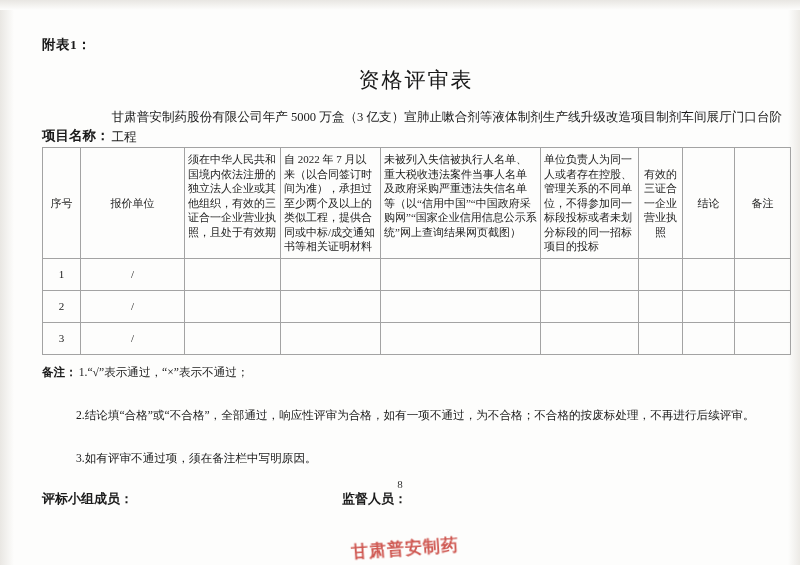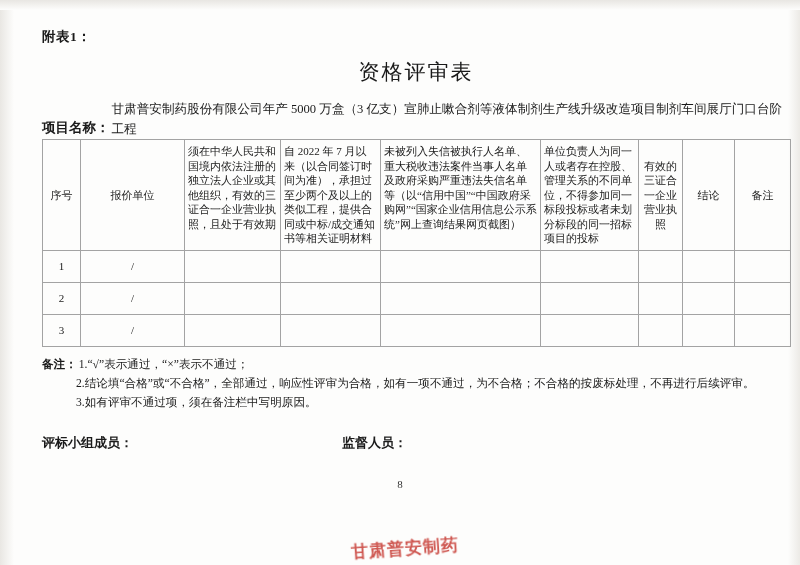--- a/index.html
+++ b/index.html
@@ -35,21 +35,21 @@
     background: linear-gradient(to left, #eceae6, #fdfdfc);
   }
   .scan-edge-top {
     position: absolute;
     left: 0; top: 0; width: 800px; height: 10px;
     background: linear-gradient(to bottom, #e8e6e2, #fdfdfc);
   }
   .content {
     position: absolute;
     left: 26px;
-    top: 28px;
+    top: 36px;
     width: 748px;
     padding-left: 16px;
   }
   .attach-label {
     font-size: 13.5px;
     font-weight: bold;
     letter-spacing: 0.5px;
     margin-bottom: 12px;
   }
   .doc-title {
@@ -132,20 +132,21 @@
   .notes .n-first {
     display: flex;
   }
   .notes .n-label {
     font-weight: bold;
     white-space: nowrap;
     padding-right: 2px;
   }
   .notes .n-line {
     padding-left: 34px;
+    margin-top: 24px;
   }
   .signature-row {
     display: flex;
     margin-top: 22px;
     font-size: 13px;
     font-weight: bold;
   }
   .sig-left { width: 300px; }
   .sig-right { }
   .page-num {

